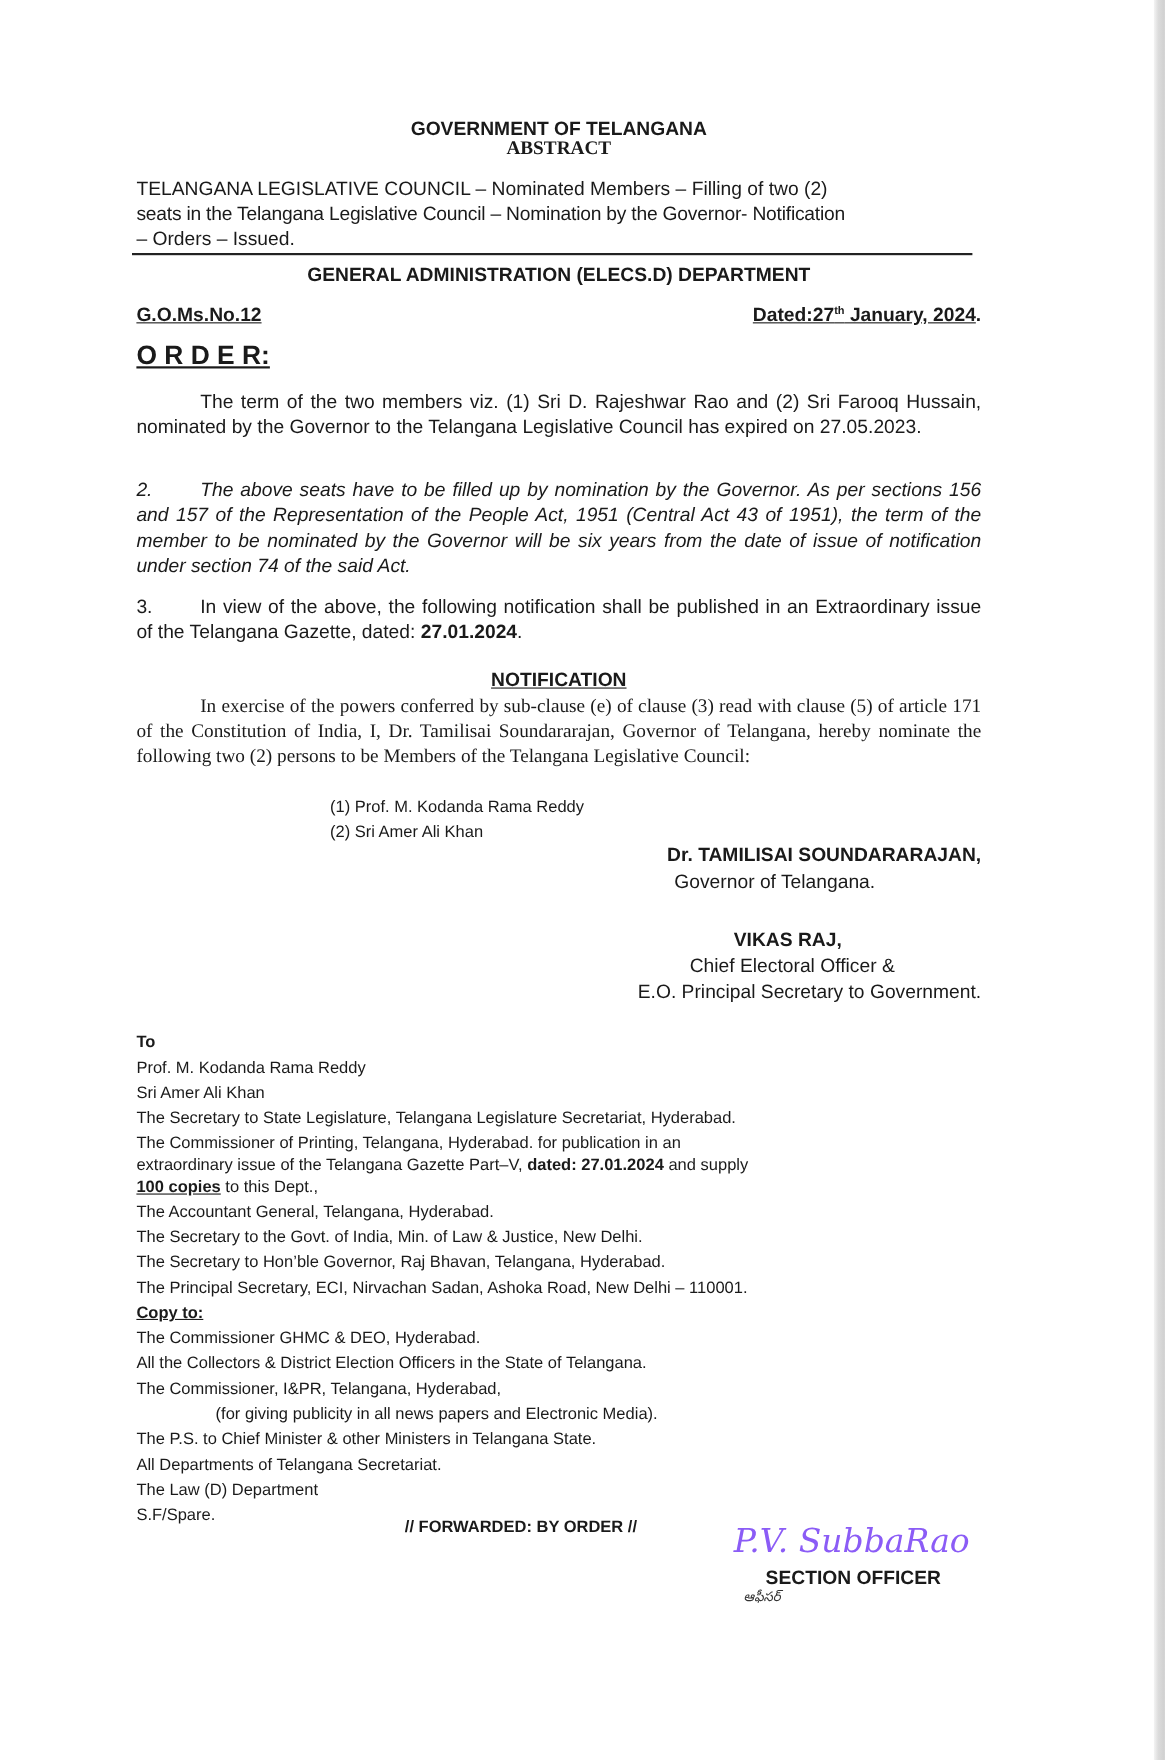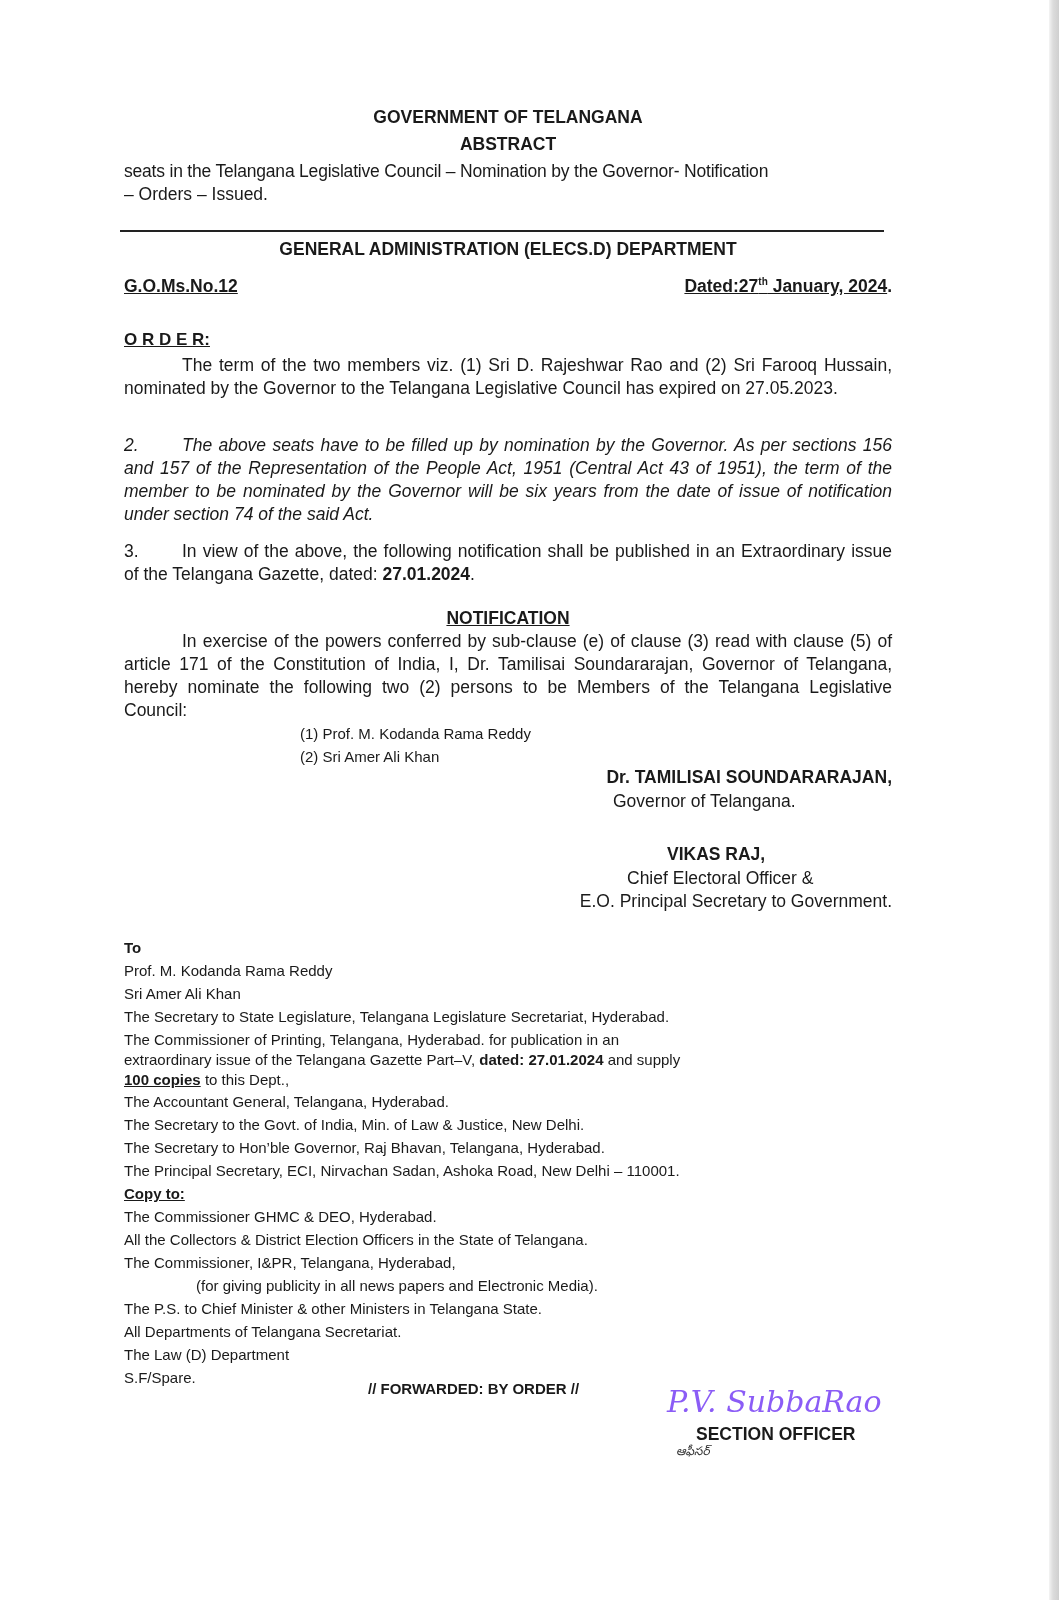--- a/index.html
+++ b/index.html
@@ -27,50 +27,51 @@
   .stamp { position:absolute; font-size:12px; color:#333; font-style:italic;text-align:center; }
 </style>
 </head>
 <body>
 
 <div class="edge"></div>
 
 <div class="page">
 
   <div class="abs hdr" style="top:107px;">GOVERNMENT OF TELANGANA</div>
-  <div class="abs hdr" style="top:134px;">ABSTRACT</div>
+  <div class="abs hdr" style="top:124px;font-family:Liberation Serif, serif;">ABSTRACT</div>
 
   <div class="subject">
+    <div style="white-space:nowrap;">TELANGANA LEGISLATIVE COUNCIL – Nominated Members – Filling of two (2)</div>
     <div style="white-space:nowrap;letter-spacing:-0.2px;">seats in the Telangana Legislative Council – Nomination by the Governor- Notification</div>
     <div>– Orders – Issued.</div>
   </div>
   <div class="rule"></div>
 
   <div class="abs hdr" style="top:239px;font-size:17.5px;">GENERAL ADMINISTRATION (ELECS.D) DEPARTMENT</div>
 
   <div class="abs b u" style="top:276px;left:0;font-size:17.5px;">G.O.Ms.No.12</div>
   <div class="abs b" style="top:276px;right:0;font-size:17.5px;">
     <span class="u"><span>Dated:27</span><sup style="font-size:10px;">th</sup><span> January, 2024</span></span><span>.</span>
   </div>
 
-  <div class="abs b u" style="top:310px;left:0;font-size:17px;margin-top:20px;">O R D E R:</div>
+  <div class="abs b u" style="top:310px;left:0;font-size:24px;">O R D E R:</div>
 
   <div class="para ind" style="top:354px;">The term of the two members viz. (1) Sri D. Rajeshwar Rao and (2) Sri Farooq Hussain, nominated by the Governor to the Telangana Legislative Council has expired on 27.05.2023.</div>
 
   <div class="para" style="top:434px;font-style:italic;">
     <span class="tab">2.</span><span>The above seats have to be filled up by nomination by the Governor. As per sections 156 and 157 of the Representation of the People Act, 1951 (Central Act 43 of 1951), the term of the member to be nominated by the Governor will be six years from the date of issue of notification under section 74 of the said Act.</span>
   </div>
 
   <div class="para" style="top:540px;">
     <span class="tab">3.</span><span>In view of the above, the following notification shall be published in an Extraordinary issue of the Telangana Gazette, dated: </span><span class="b">27.01.2024</span><span>.</span>
   </div>
 
   <div class="abs hdr u" style="top:608px;">NOTIFICATION</div>
 
-  <div class="para ind" style="top:630px;">In exercise of the powers conferred by sub-clause (e) of clause (3) read with clause (5) of article 171 of the Constitution of India, I, Dr. Tamilisai Soundararajan, Governor of Telangana, hereby nominate the following two (2) persons to be Members of the Telangana Legislative Council:</div>
+  <div class="para ind" style="top:630px;font-family:Liberation Serif, serif;">In exercise of the powers conferred by sub-clause (e) of clause (3) read with clause (5) of article 171 of the Constitution of India, I, Dr. Tamilisai Soundararajan, Governor of Telangana, hereby nominate the following two (2) persons to be Members of the Telangana Legislative Council:</div>
 
   <div class="list" style="top:722px;left:176px;">
     <div>(1) Prof. M. Kodanda Rama Reddy</div>
     <div>(2) Sri Amer Ali Khan</div>
   </div>
 
   <div class="abs b" style="top:767px;right:0;font-size:17.5px;">Dr. TAMILISAI SOUNDARARAJAN,</div>
   <div class="abs" style="top:791px;left:489px;font-size:17.5px;">Governor of Telangana.</div>
 
   <div class="abs b" style="top:844px;left:543px;font-size:17.5px;">VIKAS RAJ,</div>

